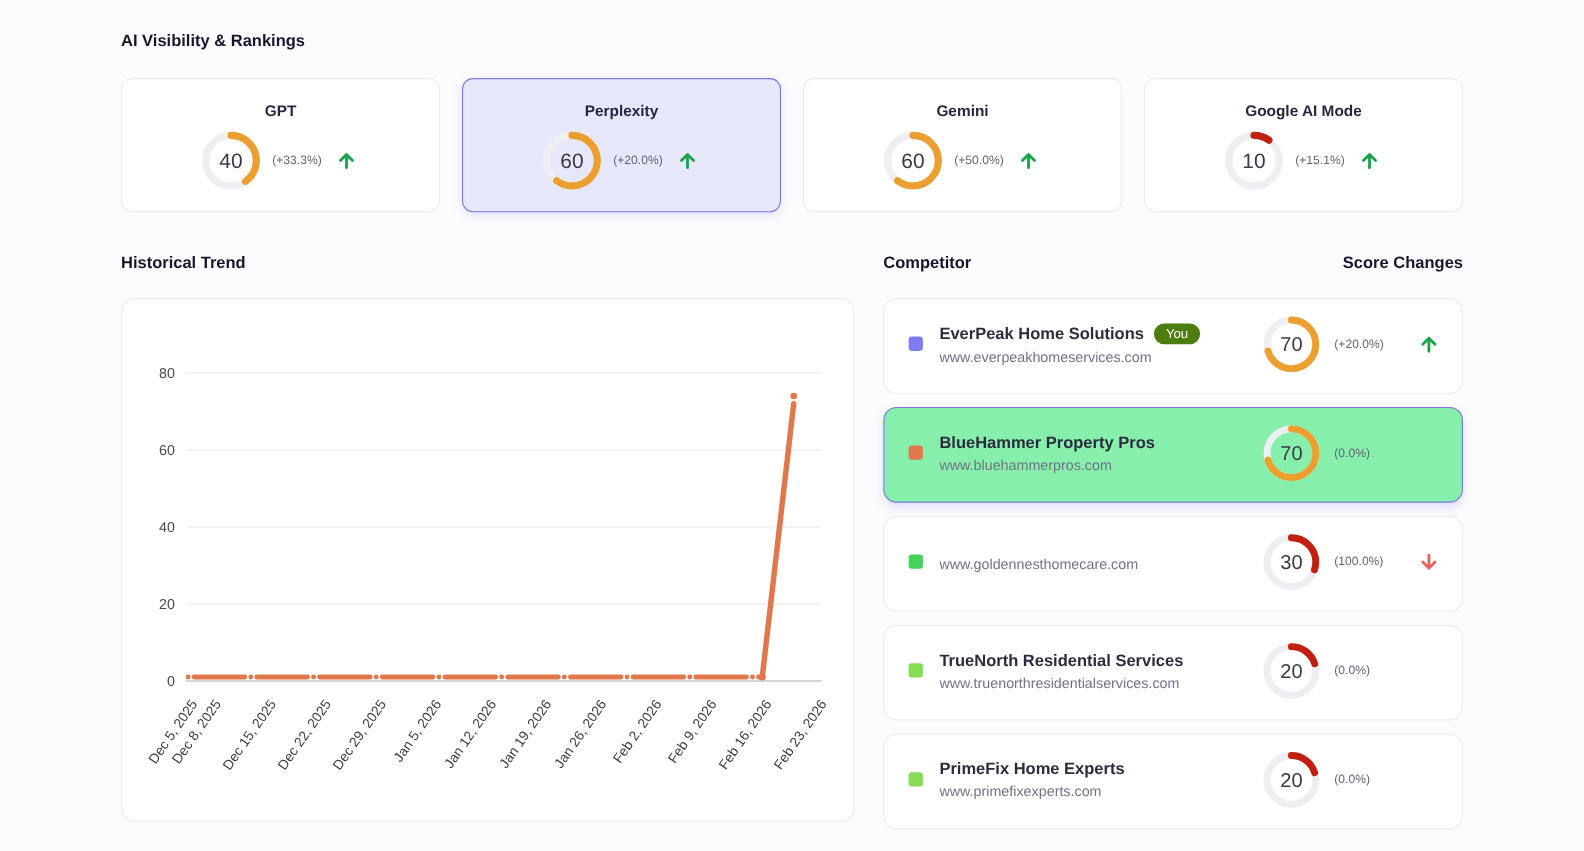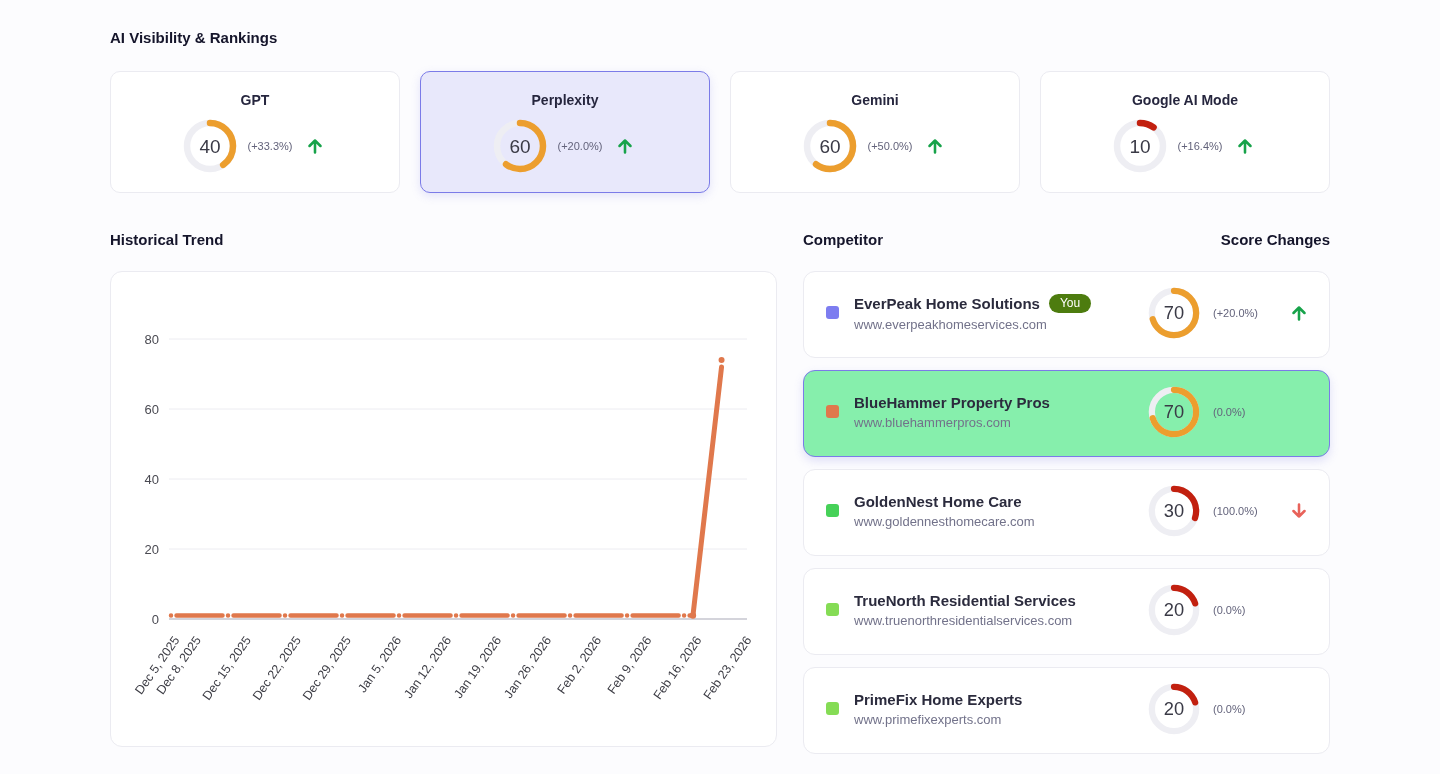--- a/index.html
+++ b/index.html
@@ -123,21 +123,21 @@
     </div>
 
     <div class="pcard">
       <div class="pcard-title">Google AI Mode</div>
       <div class="score-group">
         <svg class="gauge" viewBox="0 0 54 54">
           <circle class="track" cx="27" cy="27" r="23"></circle>
           <circle class="arc" cx="27" cy="27" r="23" transform="rotate(-90 27 27)" stroke="#C2200F" stroke-dasharray="14.451326206513048 144.51326206513048"></circle>
           <text x="27" y="33.5">10</text>
         </svg>
-        <span class="pct">(+16.4%)</span>
+        <span class="pct">(+15.1%)</span>
         <span class="trend-slot">
             <svg width="22" height="22" viewBox="0 0 24 24" fill="none" stroke="#17A34A" stroke-width="2.8" stroke-linecap="round" stroke-linejoin="round">
               <path d="M12 19V6M6 12l6-6 6 6"></path>
             </svg>
           </span>
       </div>
     </div>
 
   </div>
 
@@ -223,23 +223,20 @@
             <circle class="arc" cx="27" cy="27" r="23" transform="rotate(-90 27 27)" stroke="#EC9E2E" stroke-dasharray="101.15928344559133 144.51326206513048"></circle>
             <text x="27" y="33.5">70</text>
           </svg>
           <span class="pct">(0.0%)</span>
           <span class="trend-slot"></span>
         </div>
 
         <div class="crow">
           <span class="marker" style="background: rgb(70, 209, 88);"></span>
           <div class="cinfo">
-            <div class="cname">
-              <span>GoldenNest Home Care</span>
-            </div>
             <div class="curl">www.goldennesthomecare.com</div>
           </div>
           <svg class="gauge" viewBox="0 0 54 54">
             <circle class="track" cx="27" cy="27" r="23"></circle>
             <circle class="arc" cx="27" cy="27" r="23" transform="rotate(-90 27 27)" stroke="#C2200F" stroke-dasharray="43.35397861953914 144.51326206513048"></circle>
             <text x="27" y="33.5">30</text>
           </svg>
           <span class="pct">(100.0%)</span>
           <span class="trend-slot">
               <svg width="22" height="22" viewBox="0 0 24 24" fill="none" stroke="#E8625A" stroke-width="2.8" stroke-linecap="round" stroke-linejoin="round">

